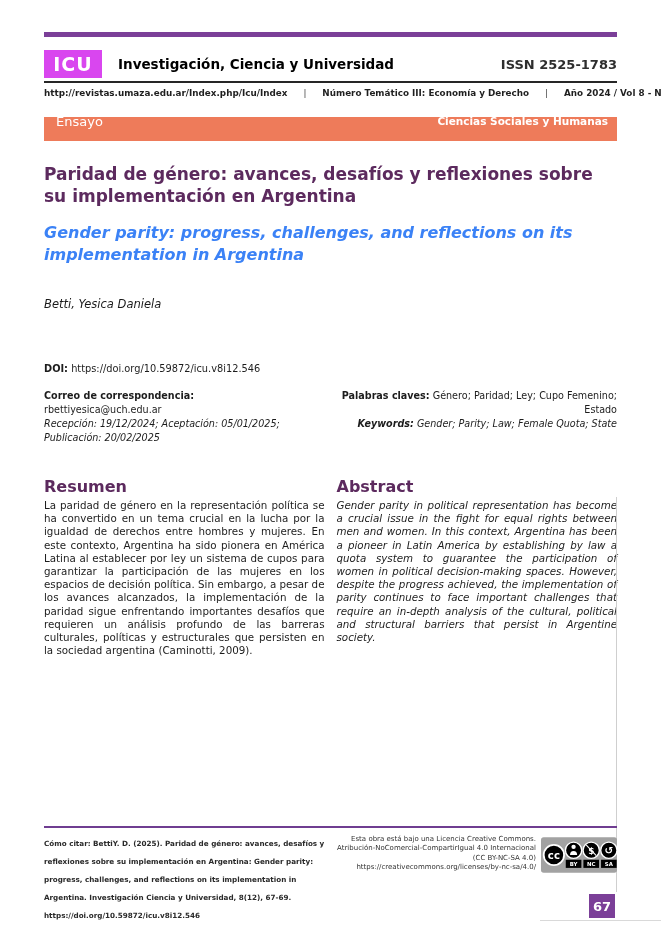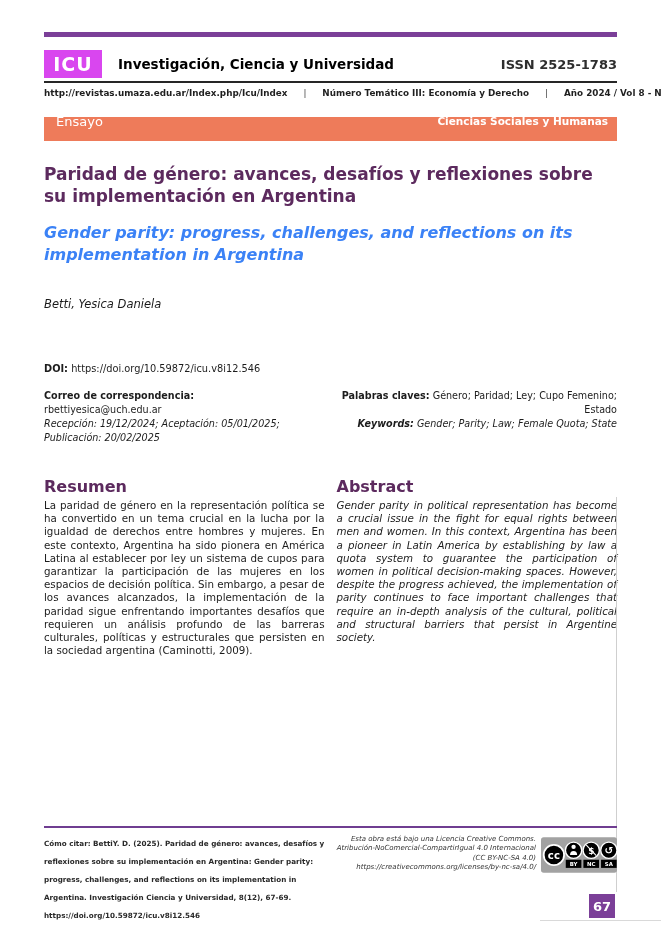--- a/index.html
+++ b/index.html
@@ -70,21 +70,21 @@
   .edge-v { position:absolute; left:616px; top:497px; width:1px; height:395px; background:#cfcfcf; }
   .edge-h { position:absolute; left:540px; top:920px; width:121px; height:1px; background:#d9d9d9; }
 
   .foot-rule { position:absolute; left:44px; top:826px; width:573px; height:2px; background:#6f3d91; }
 
   .footer {
     position:absolute; left:44px; top:835px; width:573px;
     display:flex; justify-content:space-between; align-items:flex-start;
   }
   .citation { width:288px; font-size:7.2px; font-weight:bold; line-height:18px; color:#2a2a2a; }
-  .license  { width:203px; font-size:7px; line-height:9.4px; color:#333; text-align:right;font-style:italic; }
+  .license  { width:203px; font-size:7px; line-height:9.4px; color:#333; text-align:right; }
   .cc-badge { width:76px; height:40px; flex:0 0 auto; margin-left:4px; }
 
   .pagenum {
     position:absolute; left:589px; top:894px; width:26px; height:24px;
     background:#7b3f98; color:#fff; font-size:13px; font-weight:bold;
     display:flex; align-items:center; justify-content:center;
   }
 </style>
 </head>
 <body>

